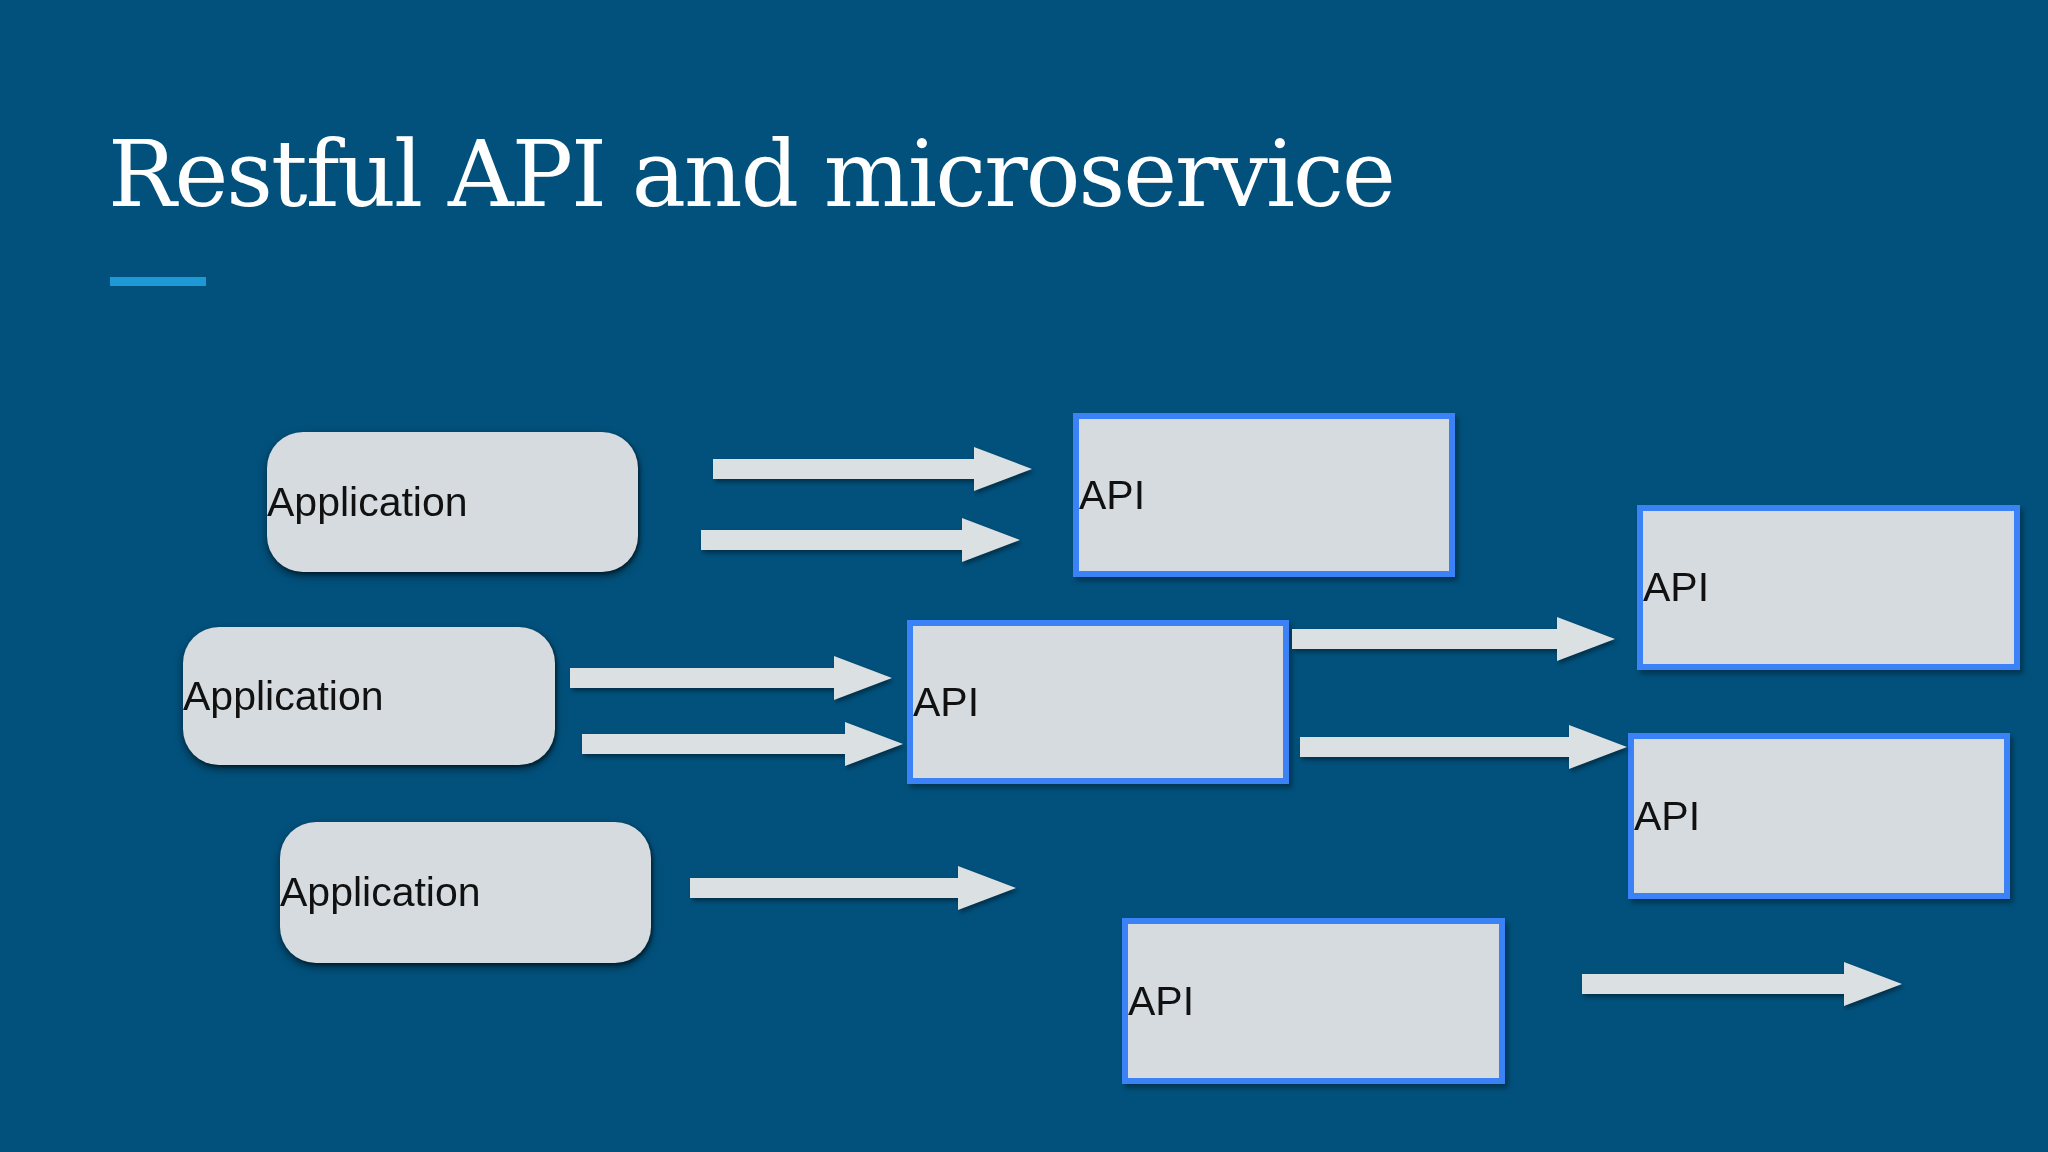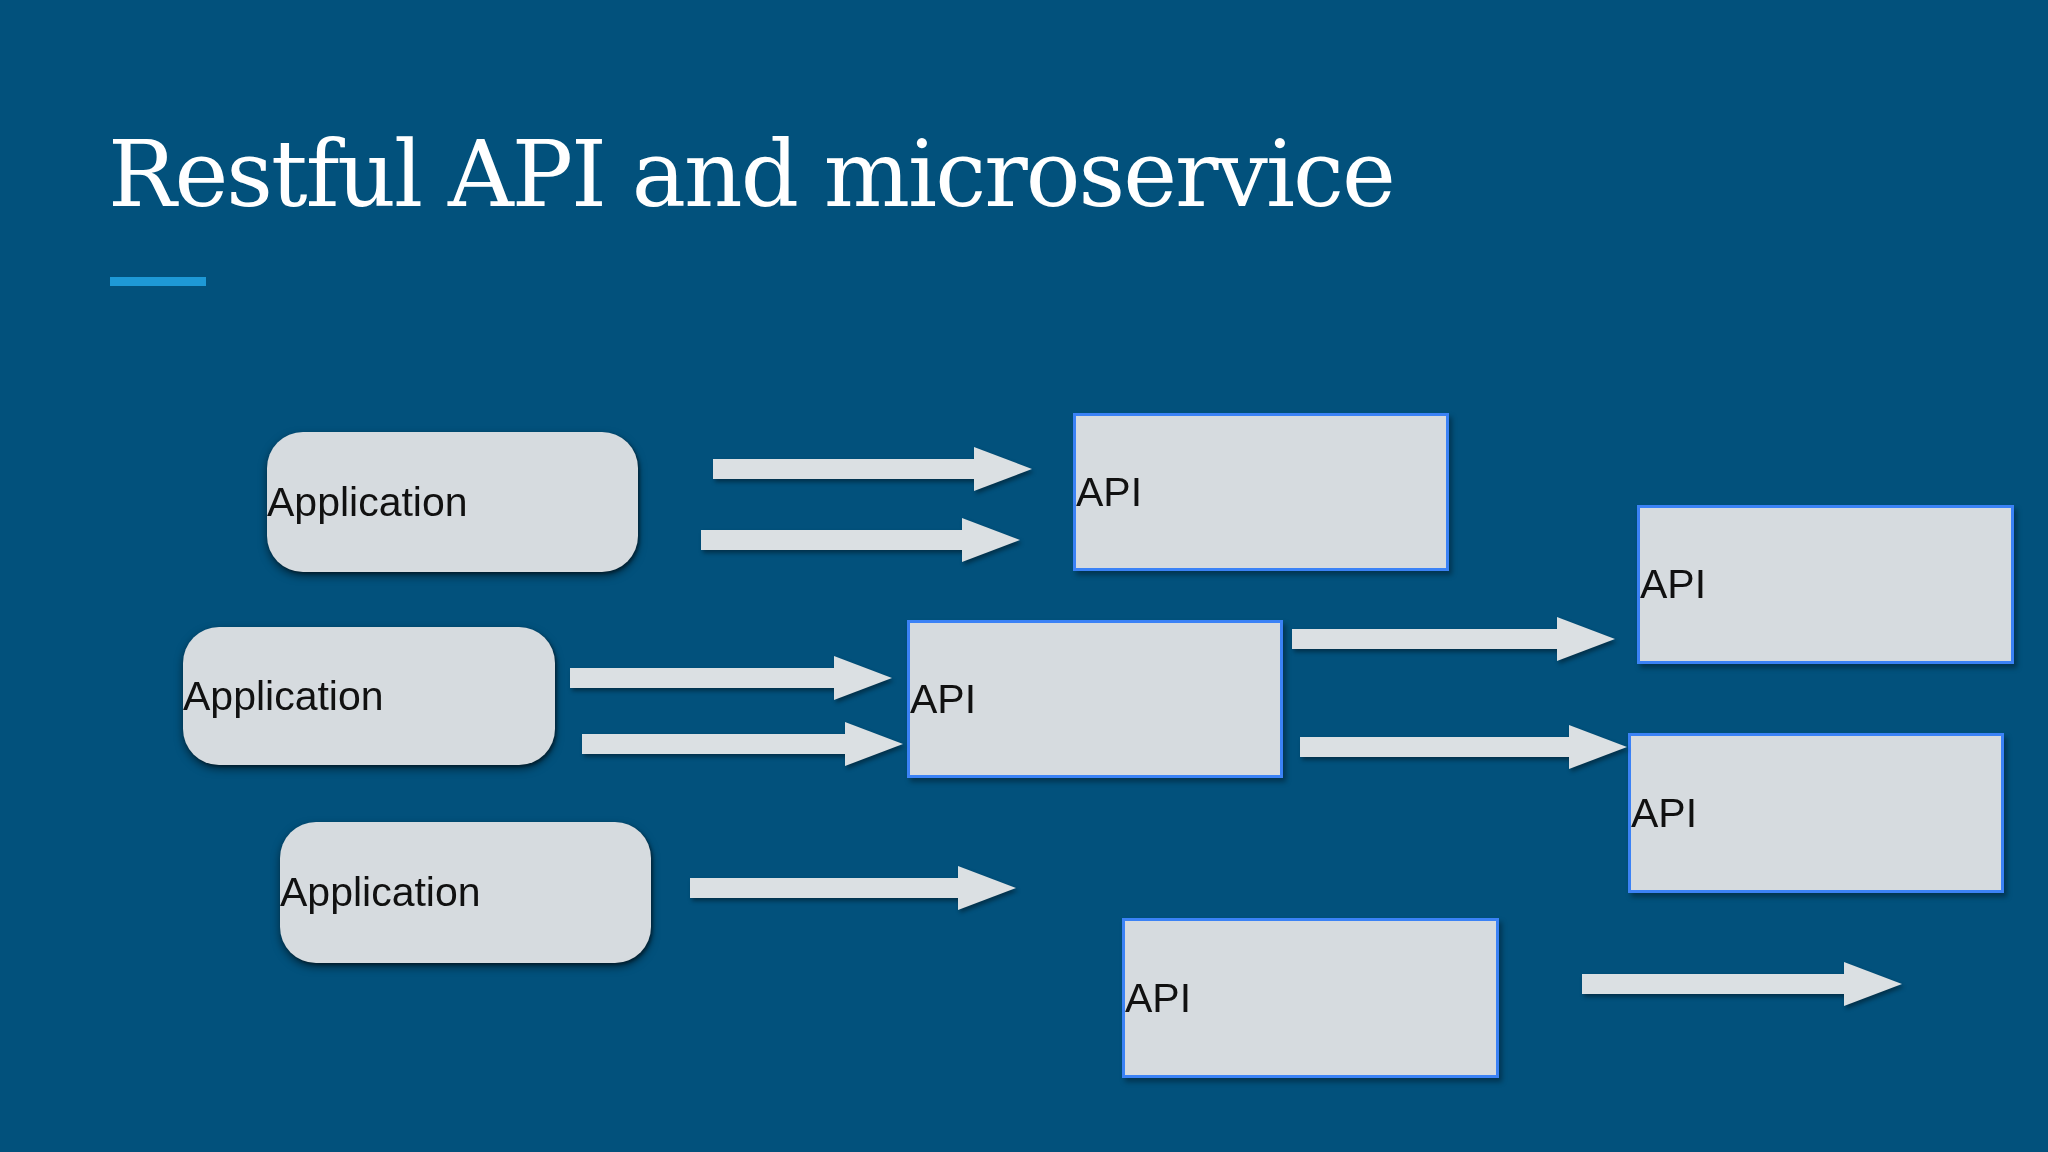--- a/index.html
+++ b/index.html
@@ -42,21 +42,21 @@
     background: var(--node-fill, #d6dbdf);
     color: var(--node-label-text, #111111);
     font-size: 41px;
     line-height: 1;
   }
   .node.rounded {
     border-radius: 36px;
     box-shadow: 0 4px 8px rgba(0, 0, 0, 0.5), 2px 2px 3px rgba(0, 0, 0, 0.35);
   }
   .node.rect {
-    border: 3px solid #3b82f6;
+    border: 6px solid #3b82f6;
     box-shadow: 3px 4px 5px rgba(0, 0, 0, 0.35);
   }
   .arrow {
     position: absolute;
     height: 44px;
     display: flex;
     align-items: center;
     filter: drop-shadow(2px 3px 2px rgba(0, 0, 0, 0.4));
   }
   .arrow .arrow-shaft {

